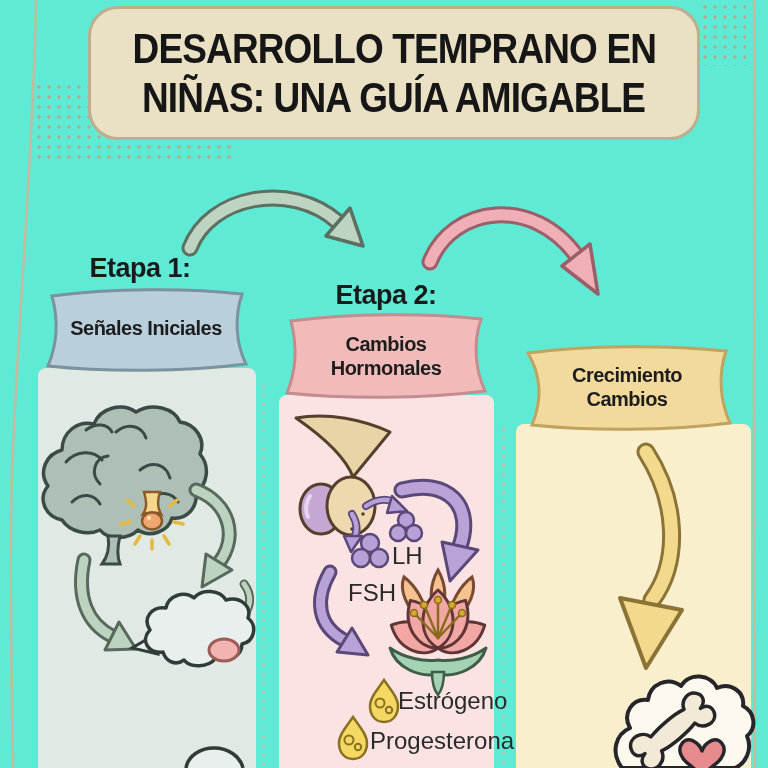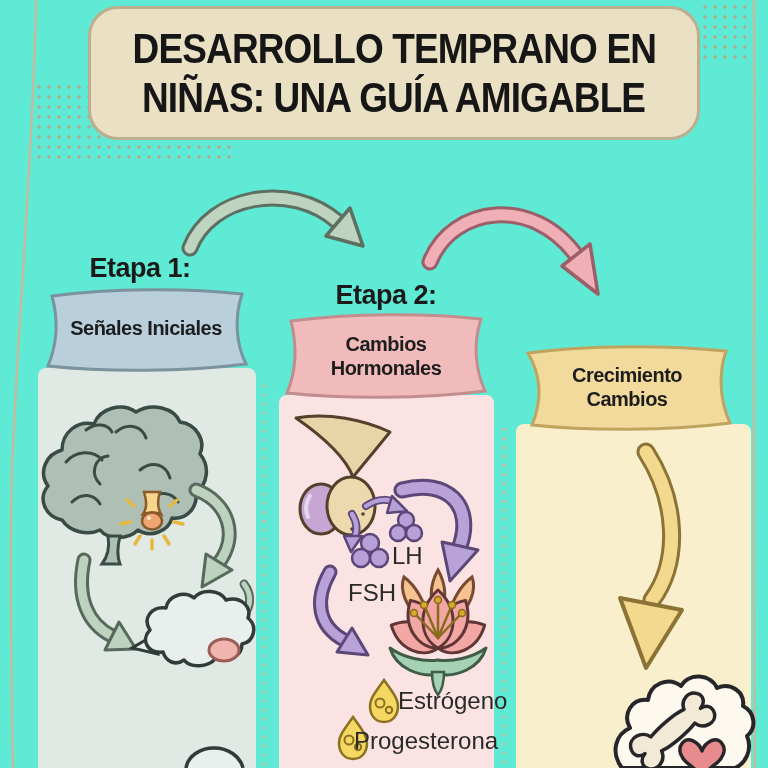--- a/index.html
+++ b/index.html
@@ -35,21 +35,21 @@
   .ribbon-text{position:absolute;z-index:4;display:flex;align-items:center;justify-content:center;
         text-align:center;font-weight:700;font-size:20px;line-height:1.22;color:#1d1d1d;
         letter-spacing:-0.5px;padding:0 24px;box-sizing:border-box;}
   .sl1{left:30px;top:253px;width:220px;}   .rt1{left:36px;top:286px;width:220px;height:84px;}
   .sl2{left:275px;top:280px;width:222px;}  .rt2{left:275px;top:311px;width:222px;height:90px;}
   .sl3{left:512px;top:313px;width:230px;}  .rt3{left:512px;top:343px;width:230px;height:88px;}
   .hormone-label{position:absolute;z-index:4;font-size:24px;color:#2a2a2a;font-weight:400;}
   .lbl-lh{left:392px;top:542px;}
   .lbl-fsh{left:348px;top:565px;margin-top:14px;}
   .lbl-estrogen{left:398px;top:687px;}
-  .lbl-progesterone{left:354px;top:727px;}
+  .lbl-progesterone{left:370px;top:727px;}
 </style>
 </head>
 <body>
 
 <div class="canvas">
 
   <div class="dots dots-tr"></div>
   <div class="dots dots-bl"></div>
 
   <div class="title-banner">

